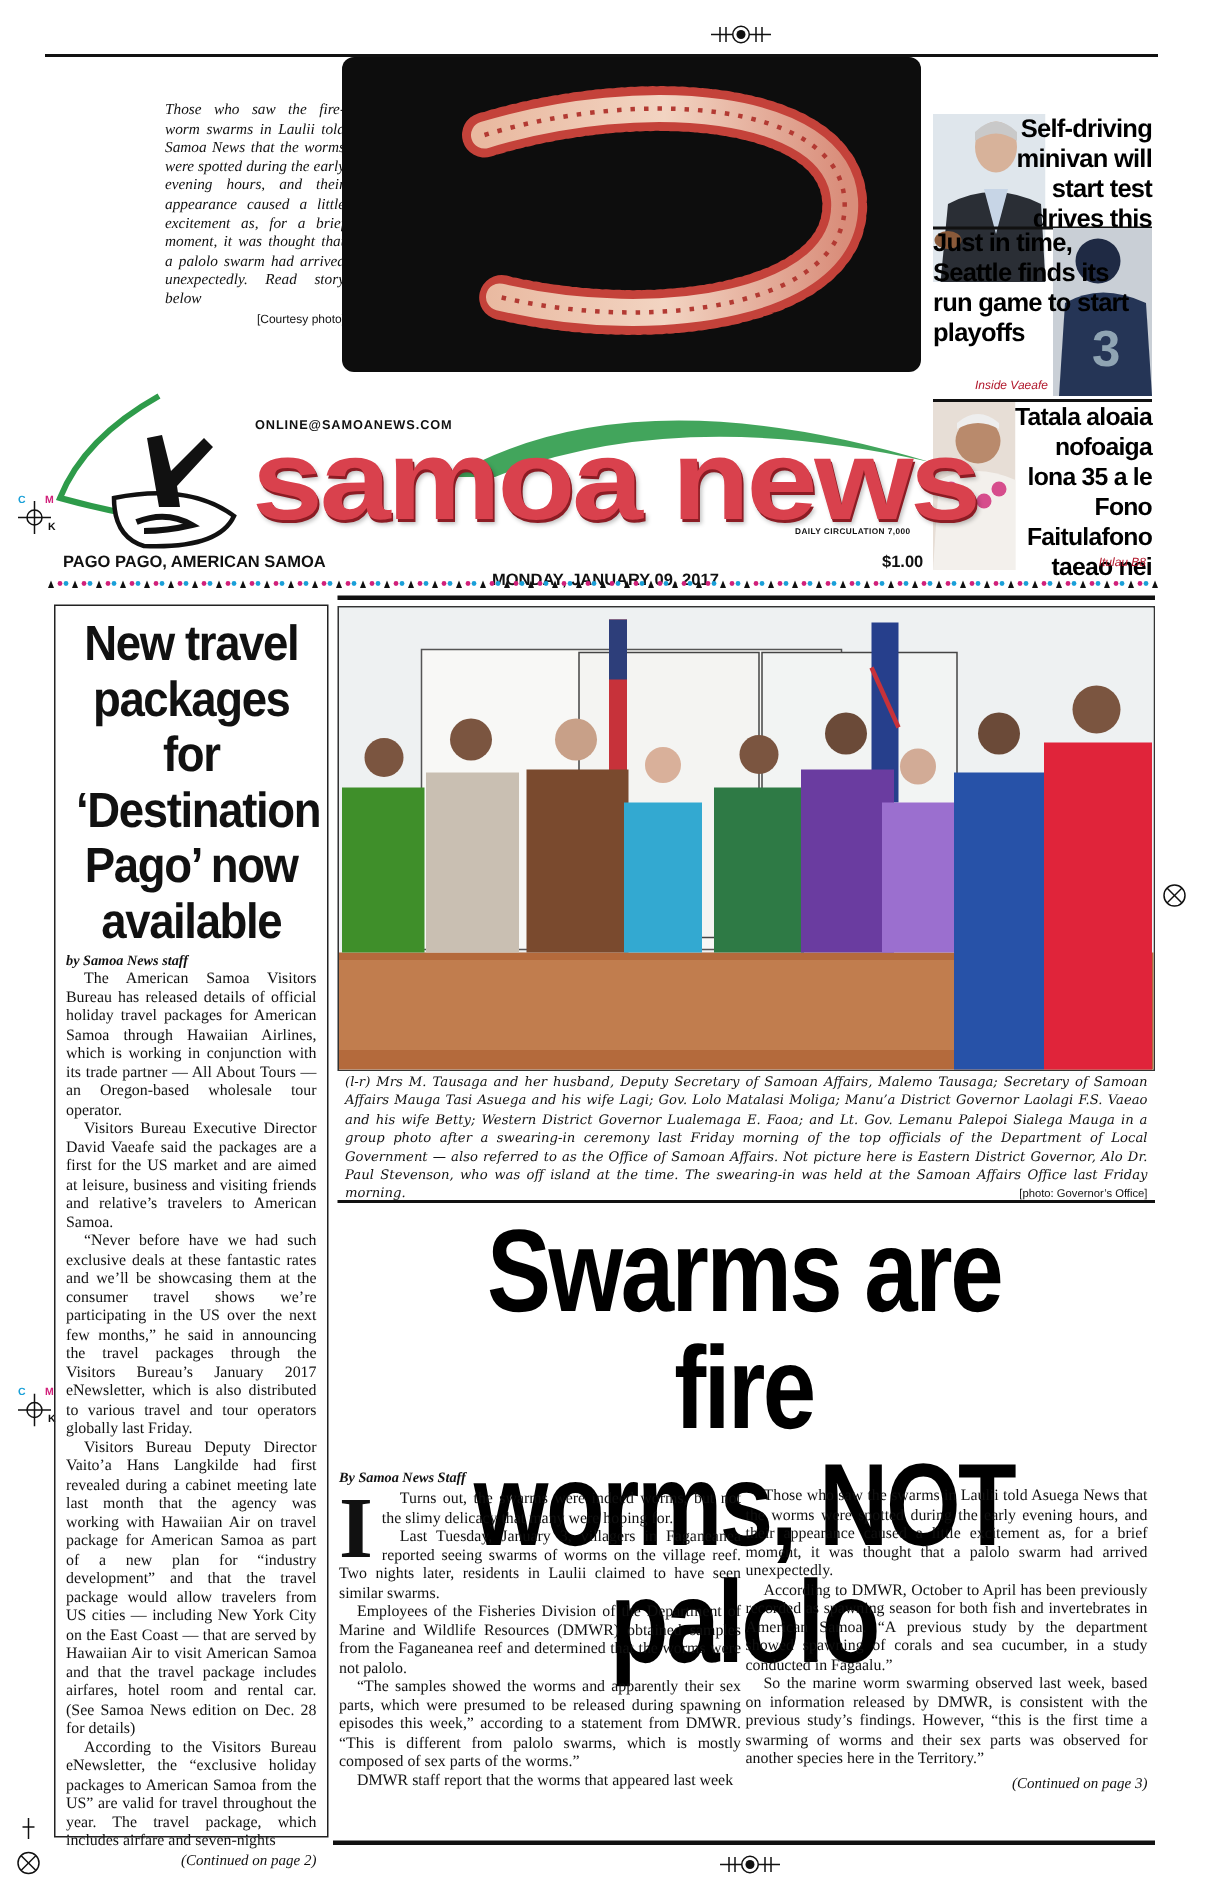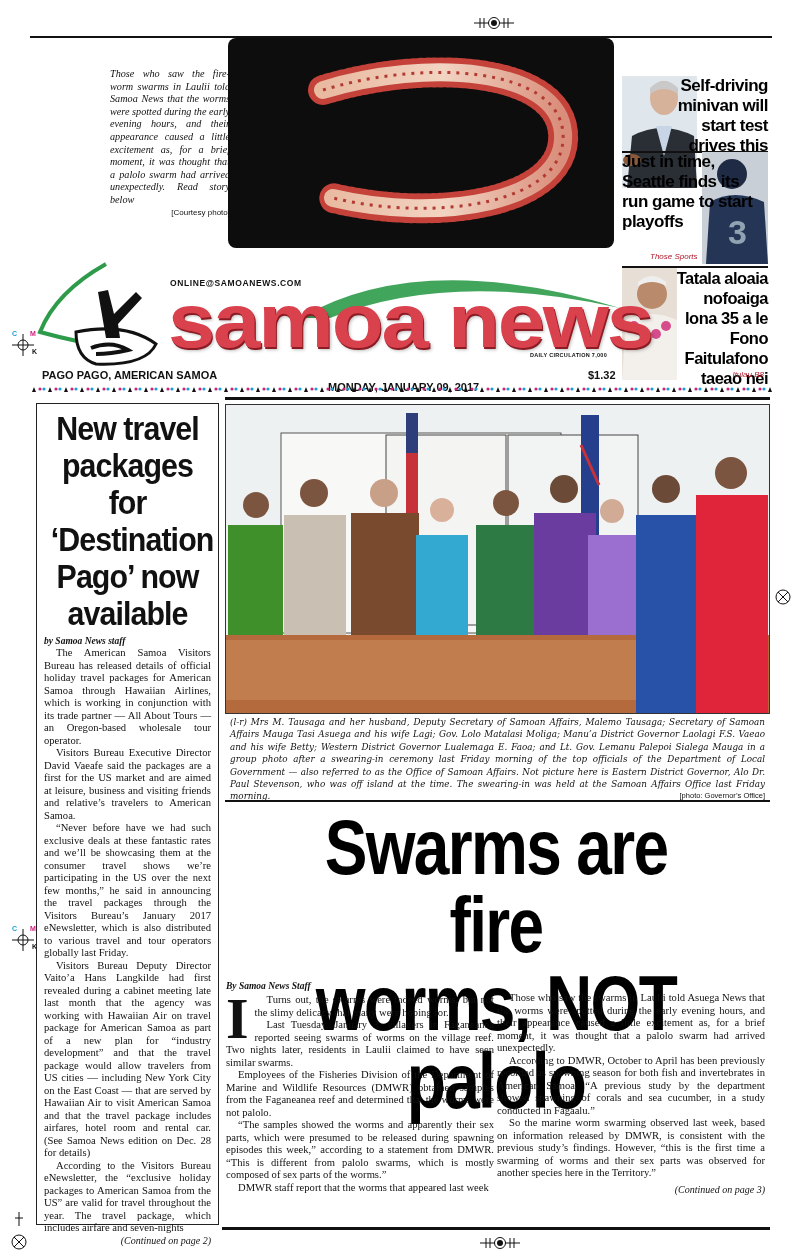--- a/index.html
+++ b/index.html
@@ -145,21 +145,21 @@
   <svg class="t-photo" style="left:80px;" width="66" height="112" viewBox="0 0 66 112">
     <rect width="66" height="112" fill="#c9cfd6"></rect>
     <circle cx="30" cy="22" r="15" fill="#1f2a44"></circle>
     <path d="M 4 112 L 8 50 Q 32 36 62 50 L 66 112 Z" fill="#253556"></path>
     <text x="26" y="92" font-family="Liberation Sans, sans-serif" font-size="34" font-weight="bold" fill="#8fa4b3">3</text>
   </svg>
   <svg class="abs" style="left:0;top:0;" width="20" height="16" viewBox="0 0 20 16">
       <ellipse cx="10" cy="8" rx="9" ry="6" fill="#8a5a3a"></ellipse>
     </svg>
   <div class="t-head" style="top:0;left:0;right:auto;width:146px;text-align:left;font-size:17px;">Just in time, Seattle finds its run game to start playoffs</div>
-  <div class="t-ref" style="left:28px;top:100px;">Those Sports</div>
+  <div class="t-ref" style="left:28px;top:100px;">Inside Vaeafe</div>
 </div>
 <div class="teaser-rule" style="top:266px;"></div>
 <div class="abs teaser" style="top:268px;height:112px;">
   <svg class="t-photo" width="55" height="112" viewBox="0 0 55 112">
     <rect width="55" height="112" fill="#e7ded6"></rect>
     <circle cx="30" cy="26" r="15" fill="#b98a6c"></circle>
     <path d="M 16 14 Q 30 2 44 14 L 44 18 Q 30 10 16 18 Z" fill="#eeeeee"></path>
     <path d="M 0 112 L 4 52 Q 28 40 55 52 L 55 112 Z" fill="#f3f0ec"></path>
     <circle cx="12" cy="58" r="5" fill="#d64d8c"></circle>
       <circle cx="22" cy="66" r="5" fill="#d64d8c"></circle>
@@ -178,21 +178,21 @@
   <path d="M 40 70 Q 90 60 120 82 Q 110 104 60 102 Q 40 96 40 70 Z" fill="#fff" stroke="#111" stroke-width="3"></path>
   <path d="M 55 86 Q 75 78 92 88 Q 75 92 60 92" fill="none" stroke="#111" stroke-width="4"></path>
   <path d="M 70 76 L 62 30 L 72 28 L 78 52 L 100 30 L 106 36 L 82 62 L 84 76 Z" fill="#111"></path>
 </svg>
 <div class="abs mast-online">ONLINE@SAMOANEWS.COM</div>
 <div class="abs mast-title">samoa news</div>
 <div class="abs mast-circ">DAILY CIRCULATION 7,000</div>
 
 <div class="abs dateline" style="left:42px;">PAGO PAGO, AMERICAN SAMOA</div>
 <div class="abs dateline" style="left:328px;margin-top:12px;">MONDAY, JANUARY 09, 2017</div>
-<div class="abs dateline" style="left:588px;">$1.32</div>
+<div class="abs dateline" style="left:588px;">$1.00</div>
 <svg class="abs dots-row" viewBox="0 0 742 6" preserveAspectRatio="none">
   <pattern id="dp" width="16" height="6" patternUnits="userSpaceOnUse">
     <polygon points="2,6 4,1 6,6" fill="#111"></polygon>
     <circle cx="10" cy="3" r="1.6" fill="#d1207a"></circle>
     <circle cx="14" cy="3" r="1.6" fill="#1aa0d8"></circle>
   </pattern>
   <rect width="742" height="6" fill="url(#dp)"></rect>
 </svg>
 
 <div class="abs left-col">

